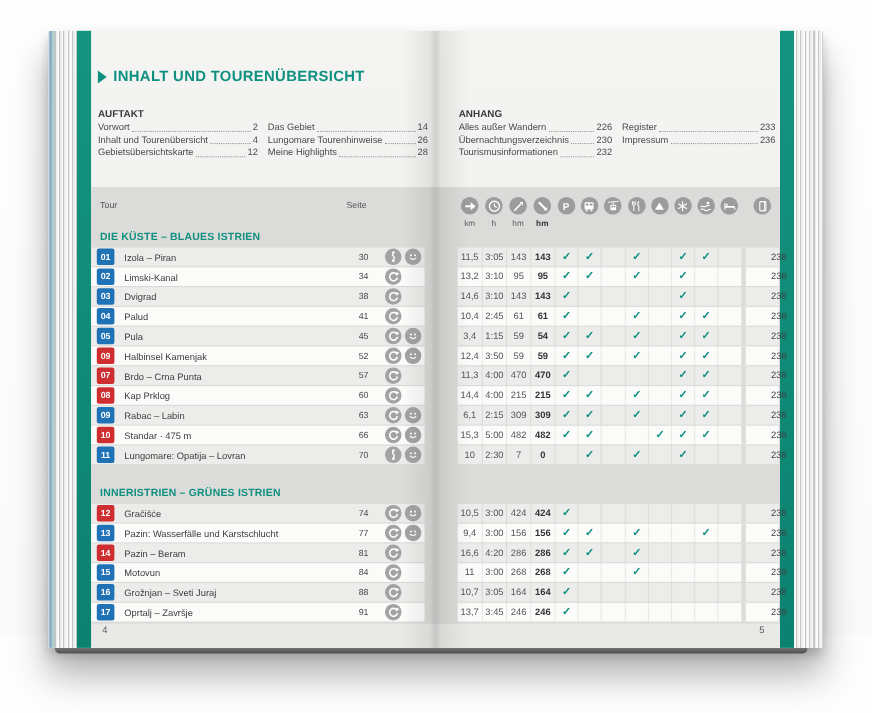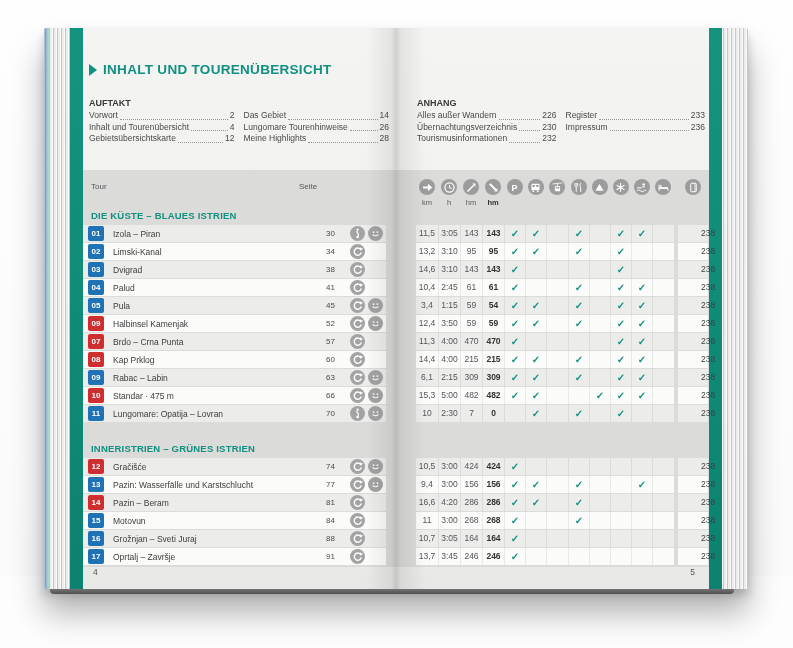--- a/index.html
+++ b/index.html
@@ -29,21 +29,21 @@
   .toc-cols{display:flex;gap:9px;}
   .toc-col{width:146px;}
   .toc-row{display:flex;align-items:flex-end;font-size:8.5px;color:#4a4a4a;line-height:11.5px;}
   .leader{flex:1;border-bottom:1px dotted #979797;margin:0 2px 2px 2px;}
   .tp{text-align:right;}
   
   .panel{position:absolute;left:0;top:142px;width:100%;height:397px;background:#dbdbd9;}
   .table-head{height:55px;position:relative;}
   .colhead{position:absolute;top:12px;font-size:8px;color:#56565a;}
   .tourlab{left:8px;}
-  .seitelab{left:216px;}
+  .seitelab{left:232px;}
   .sectitle{position:absolute;left:8px;bottom:4px;font-size:9.5px;font-weight:700;color:#0f9080;letter-spacing:.2px;white-space:nowrap;}
   .sec2head{height:35px;position:relative;}
   
   .trow,.rrow{height:17px;margin-bottom:1px;align-items:center;}
   .trow:nth-child(odd),.rrow:nth-child(odd){background:#ececea;}
   .trow:nth-child(even),.rrow:nth-child(even){background:#fbfbfa;}
   .grid-l{display:grid;grid-template-columns:17px 1fr 34px 48px;padding-left:5px;margin-right:10px;}
   .badge{width:16px;height:15px;border-radius:2px;color:#fff;font-size:8px;font-weight:700;display:flex;align-items:center;justify-content:center;}
   .badge.blue{background:#2072b7;}
   .badge.red{background:#cf2e31;}

